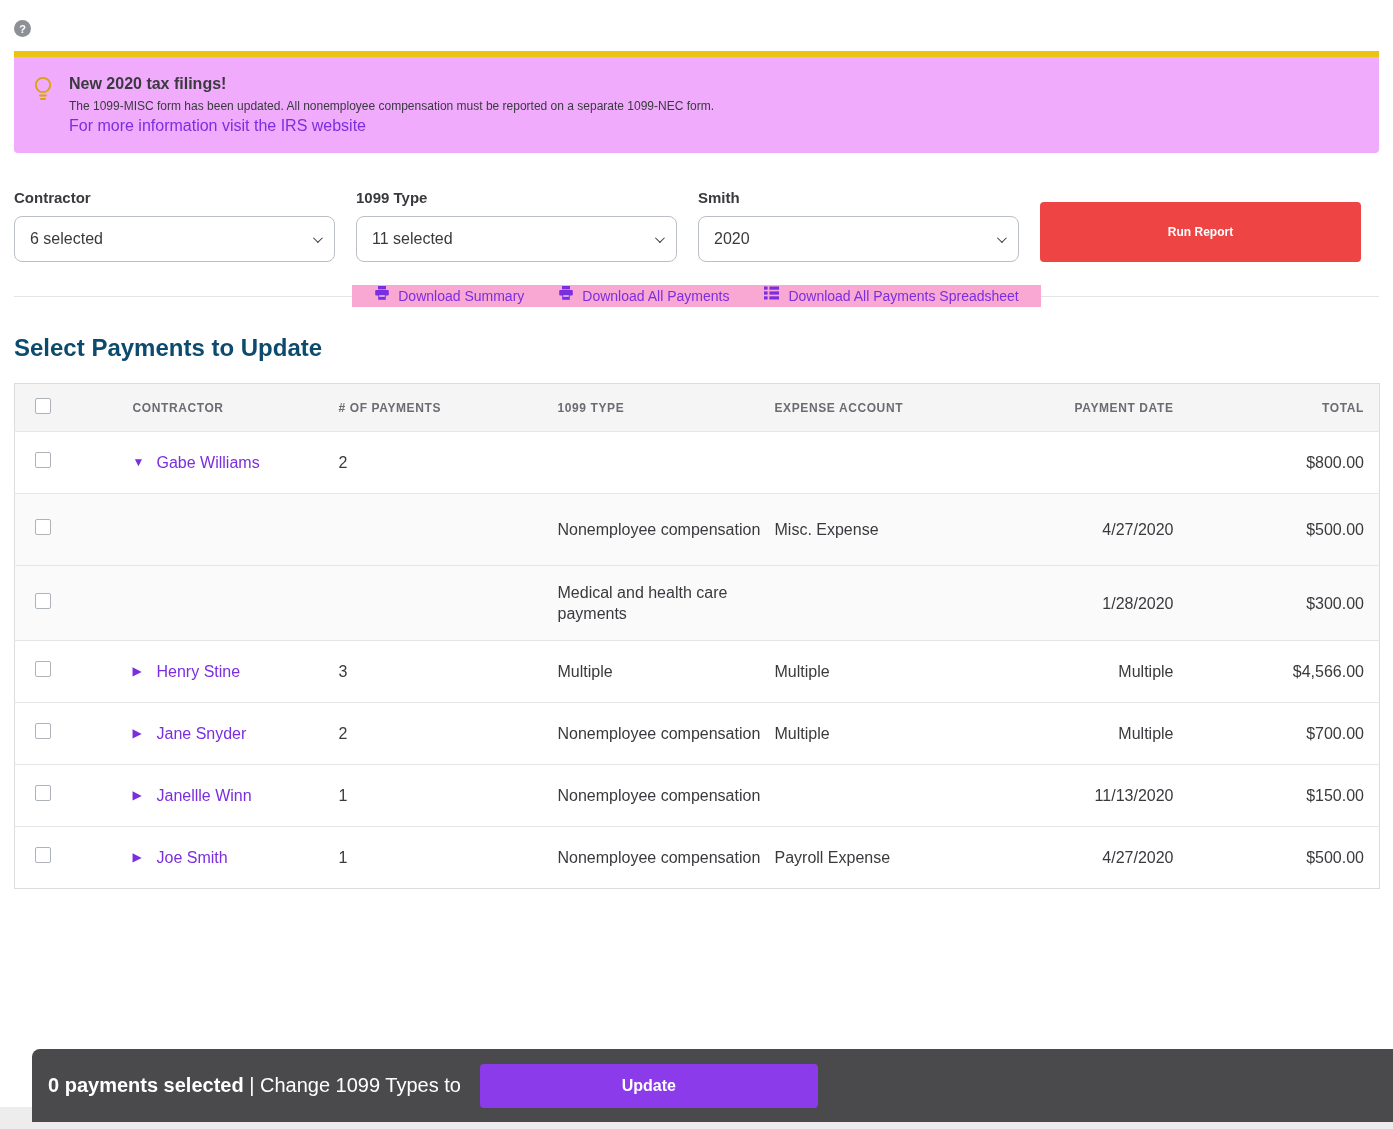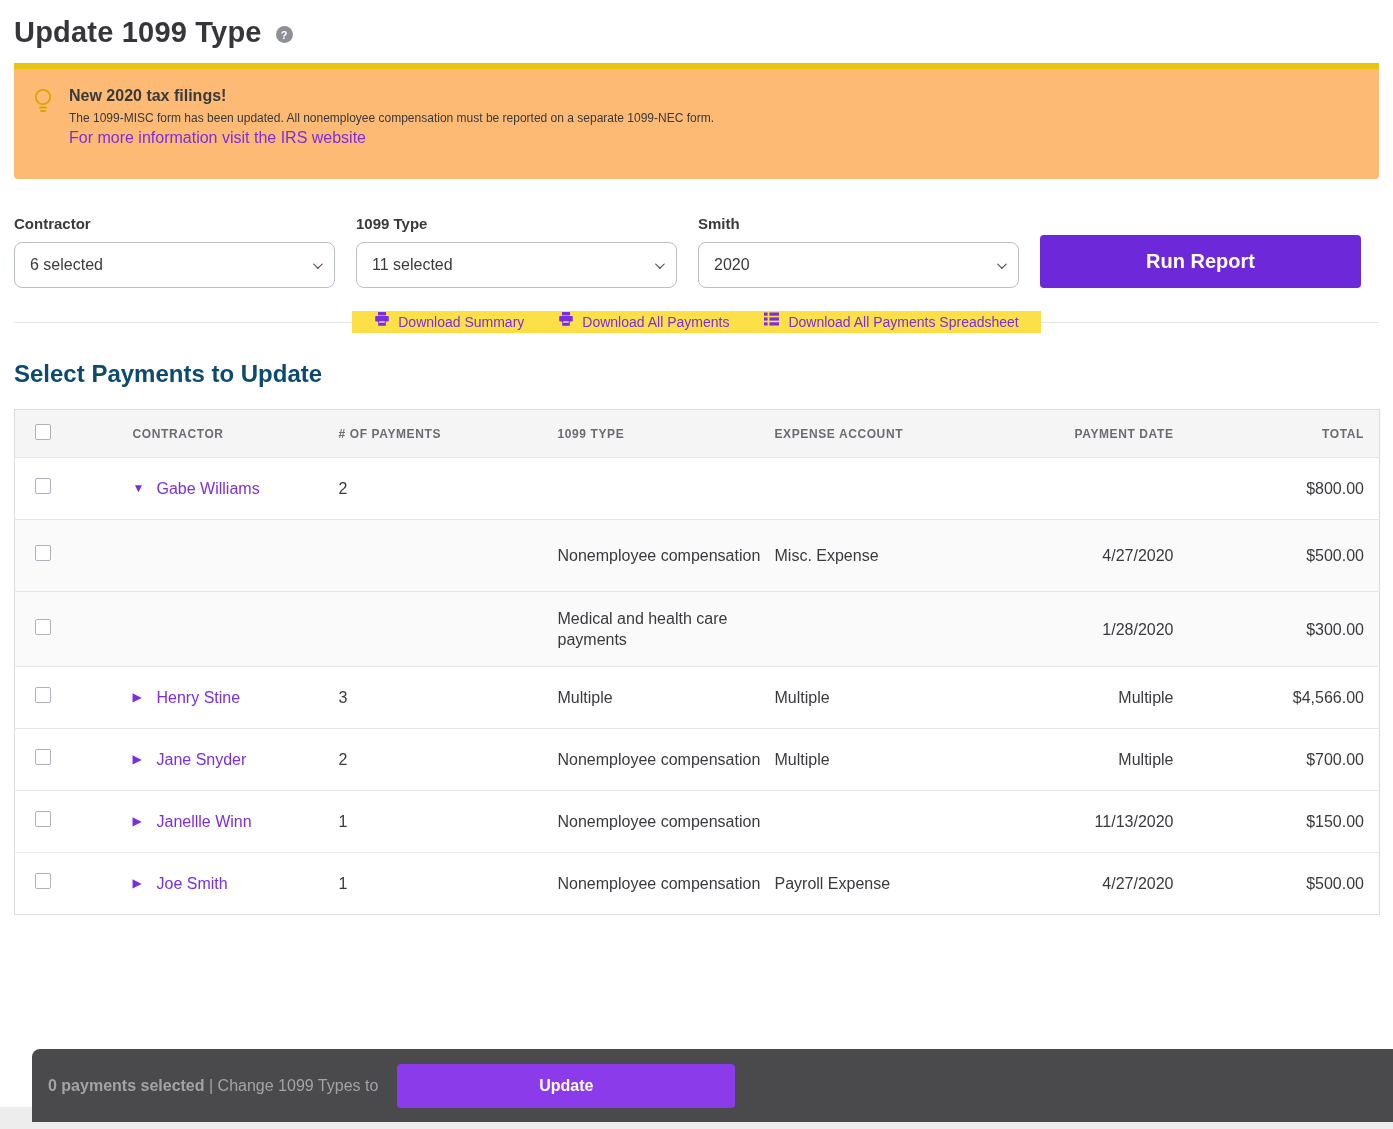--- a/index.html
+++ b/index.html
@@ -19,23 +19,23 @@
     width: 17px; height: 17px; border-radius: 50%;
     background: #8D9096; color: #ffffff; font-size: 11px; font-weight: 700;
     display: inline-flex; align-items: center; justify-content: center;
     margin-top: 4px; cursor: pointer;
   }
 
   
   .banner {
     margin-top: 14px;
     border-top: 6px solid #E9C511;
-    background: #fdba74;
+    background: #f0abfc;
     border-radius: 0 0 4px 4px;
-    padding: 16px 20px 32px 18px;
+    padding: 16px 20px 18px 18px;
     display: flex; gap: 13px;
   }
   .bulb-wrap { width: 24px; padding-top: 2px; }
   .banner-title { font-size: 16px; font-weight: 700; line-height: 22px; }
   .banner-body  { font-size: 12px; line-height: 22px; }
   .banner-link  {
     display: inline-block; 
     font-size: 16px; color: #7B2EE0; text-decoration: none; cursor: pointer;
   }
 
@@ -47,34 +47,34 @@
     height: 46px; border: 1px solid #BABEC5; border-radius: 8px; background: #fff;
     display: flex; align-items: center; justify-content: space-between;
     padding: 0 14px 0 15px; font-size: 16px; cursor: pointer;
   }
   .chevron {
     width: 7px; height: 7px;
     border-right: 1.6px solid #393A3D; border-bottom: 1.6px solid #393A3D;
     transform: rotate(45deg) translateY(-2px);
   }
   .run-report-btn {
-    width: 321px; height: 53px; border: none; border-radius: 4px;
-    background: #6d28d9; color: #ffffff; font-family: inherit;
-    font-size: 20px; font-weight: 700; cursor: pointer;
+    width: 321px; height: 60px; border: none; border-radius: 4px;
+    background: #ef4444; color: #ffffff; font-family: inherit;
+    font-size: 12px; font-weight: 700; cursor: pointer;
   }
 
   
   .downloads-row { position: relative; margin-top: 23px; height: 22px; }
   .downloads-row::before {
     content: ""; position: absolute; left: 0; right: 0; top: 11px;
     border-top: 1px solid #E2E4E8;
   }
   .downloads-inner {
     position: relative; display: flex; gap: 34px; justify-content: center;
-    width: max-content; margin: 0 auto; background: #fde047; padding: 0 22px;
+    width: max-content; margin: 0 auto; background: #f9a8d4; padding: 0 22px;
   }
   .dl-link {
     display: flex; align-items: center; gap: 8px;
     font-size: 14px; font-weight: 500; color: #7B2EE0;
     text-decoration: none; cursor: pointer; line-height: 22px;
   }
 
   
   .section-title { font-size: 24px; font-weight: 700; margin-top: 27px; color: #0c4a6e; }
 
@@ -112,41 +112,40 @@
 
   
   .bottom-strip {
     position: absolute; left: 0; right: 0; bottom: 0; height: 22px; background: #EDEDEE;
   }
   .action-bar {
     position: absolute; left: 32px; right: 0; bottom: 7px; height: 73px;
     background: #4A4A4C; border-radius: 8px 0 0 0;
     display: flex; align-items: center; padding: 0 8px 0 16px;
   }
-  .action-text { color: #a3a3a3; font-size: 16px; }
+  .action-text { color: #ffffff; font-size: 20px; }
   .action-text b { font-weight: 700; }
   .action-select {
     margin-left: auto; width: 422px; height: 44px; background: #fff; border-radius: 4px;
     display: flex; align-items: center; justify-content: space-between;
     padding: 0 13px 0 16px; font-size: 15px; color: #393A3D; cursor: pointer;
   }
   .action-select .chevron { border-color: #393A3D; width: 6px; height: 6px; }
   .update-btn {
     margin-left: 19px; width: 338px; height: 44px; border: none; border-radius: 4px;
     background: #8C3BEA; color: #fff; font-family: inherit;
     font-size: 16px; font-weight: 700; cursor: pointer;
   }
 </style>
 </head>
 <body>
 
 <div class="page">
 
   <div class="page-header">
-    <h1>Update 1099 Type</h1>
     <span class="help-badge">?</span>
   </div>
 
   <section class="banner">
     <div class="bulb-wrap">
       <svg width="22" height="28" viewBox="0 0 22 28" fill="none">
         <circle cx="11" cy="10" r="7.2" stroke="#D9A406" stroke-width="1.8"></circle>
         <path d="M8 20.5h6" stroke="#D9A406" stroke-width="1.8" stroke-linecap="round"></path>
         <path d="M9 24h4" stroke="#D9A406" stroke-width="1.8" stroke-linecap="round"></path>
       </svg>

